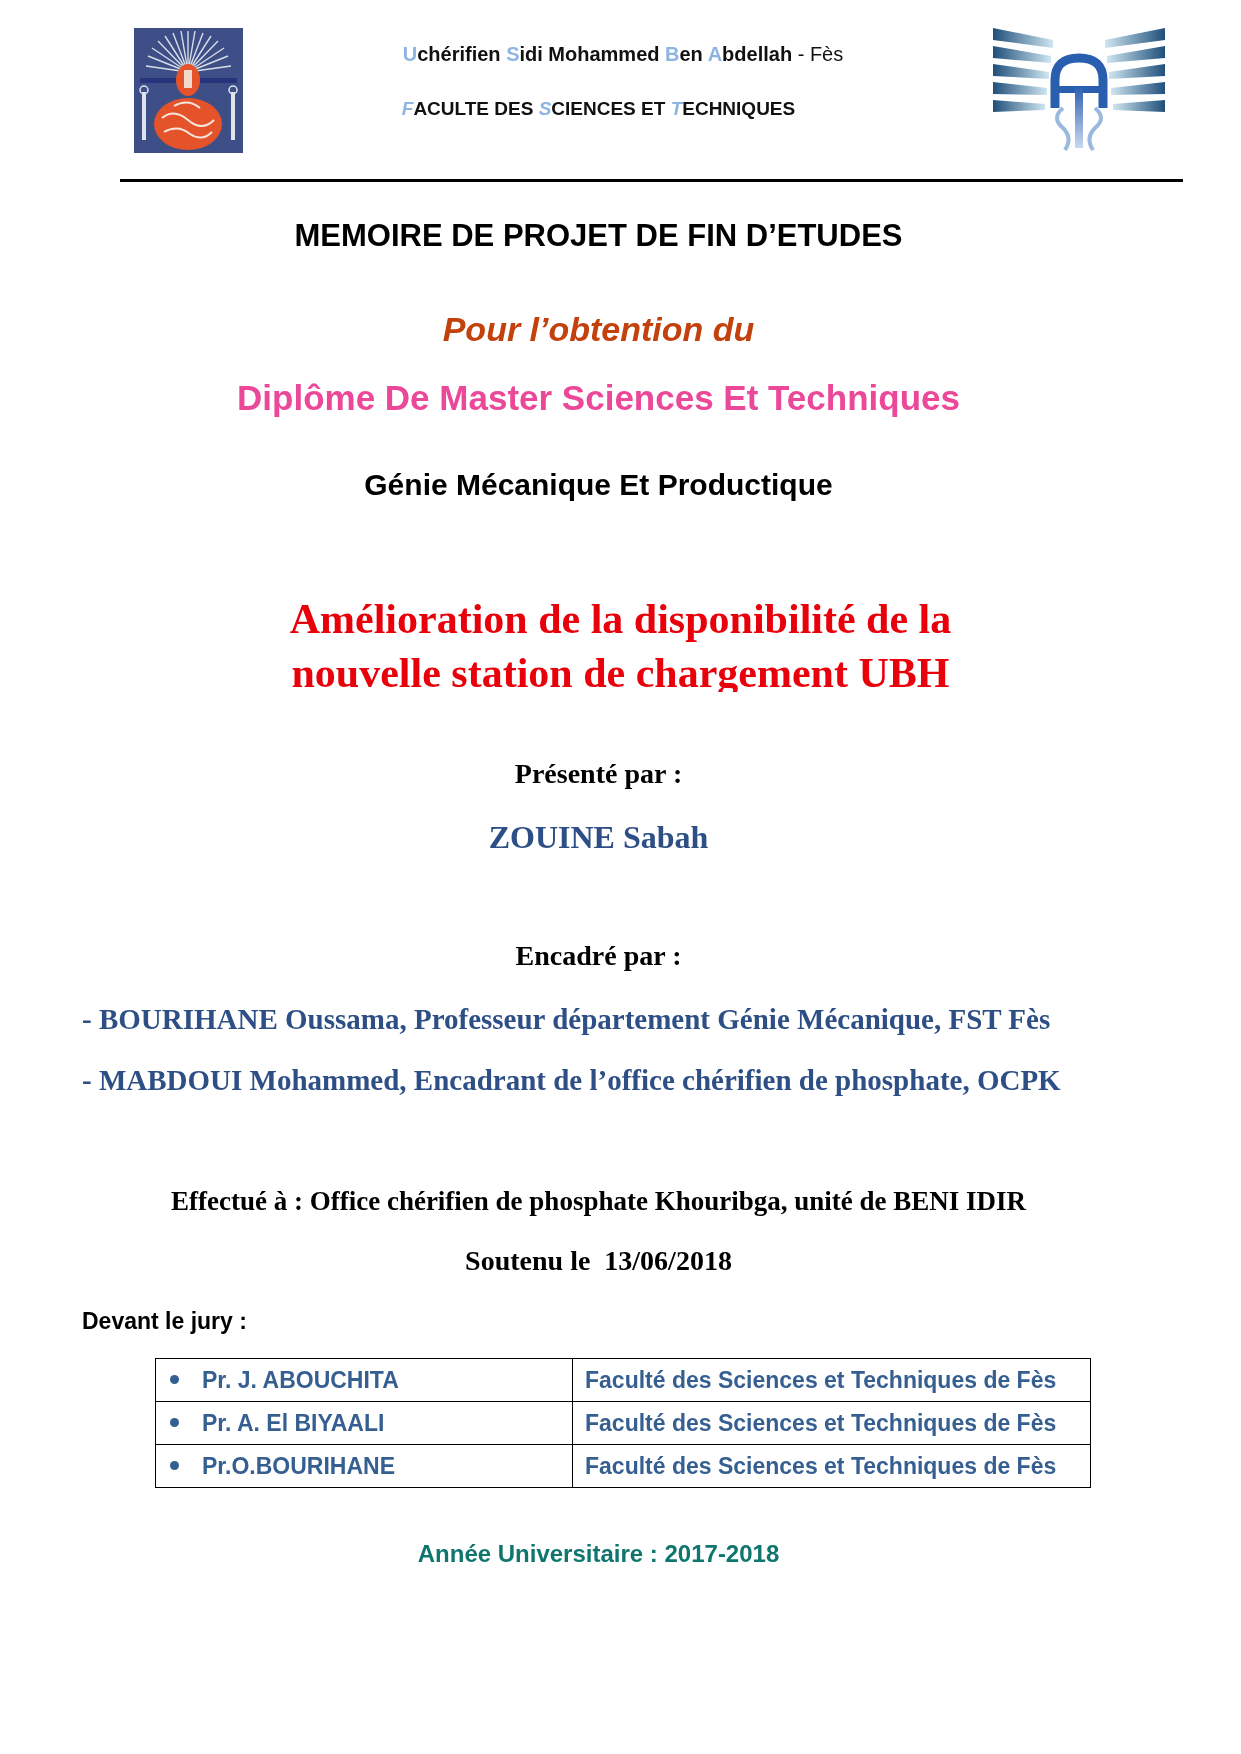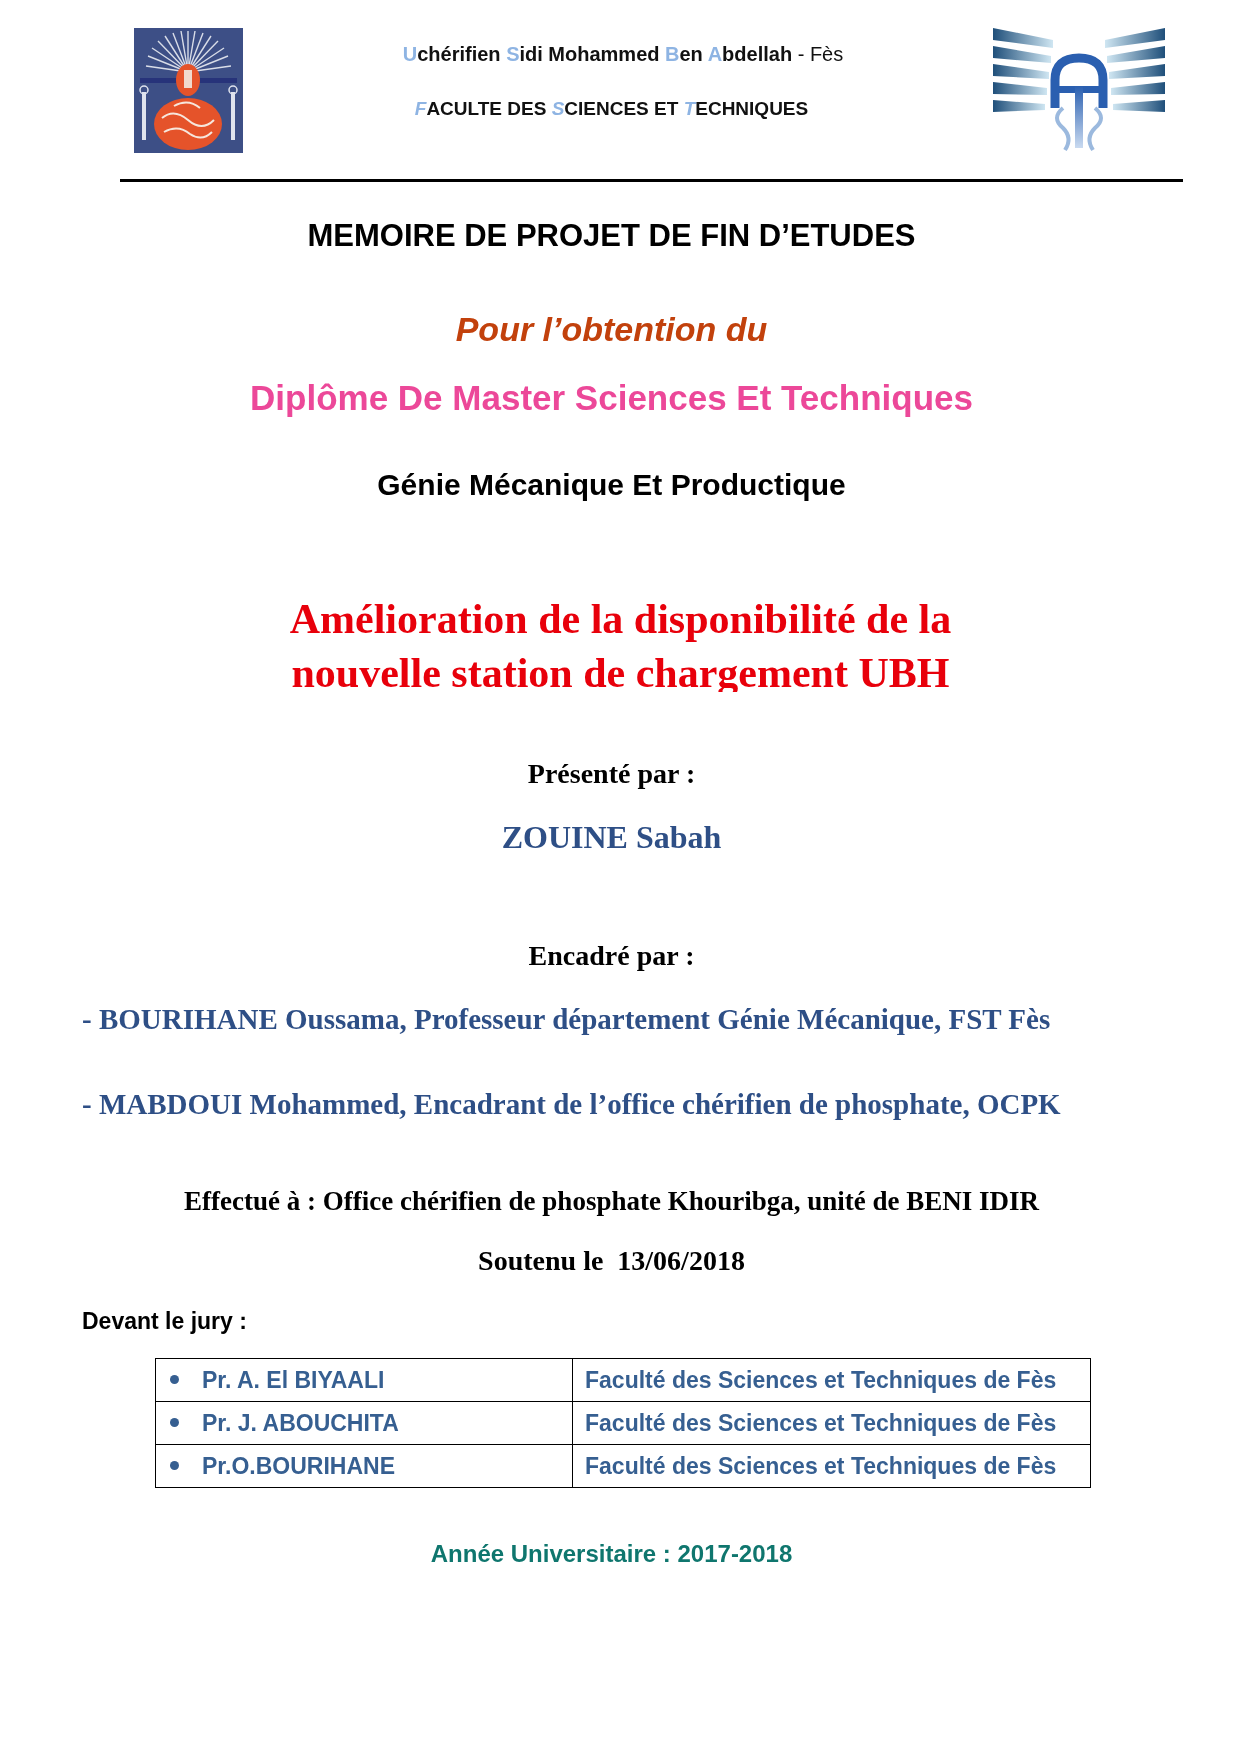--- a/index.html
+++ b/index.html
@@ -1,18 +1,18 @@
 <!DOCTYPE html>
 <html><head>
   <meta charset="utf-8">
   <style>
     html, body { margin: 0; padding: 0; background: #ffffff; }
     body { width: 1241px; height: 1754px; position: relative; overflow: hidden; }
     .abs { position: absolute; white-space: nowrap; }
-    .center { left: 13px; width: 1197px; text-align: center; }
+    .center { left: 0; width: 1197px; text-align: center; }
     .sans { font-family: "Liberation Sans", sans-serif; }
     .serif { font-family: "Liberation Serif", serif; }
     .cal { font-family: "Liberation Sans", sans-serif; }
 
     
     .logo-left {
       left: 134px; top: 28px; width: 109px; height: 125px;
       background: #3d4f86; overflow: hidden;
     }
     .logo-right {
@@ -31,21 +31,21 @@
     .pour { top: 310px; font-size: 34px; font-style: italic; font-weight: bold; color: #c2410c; }
     .diplome { top: 378px; font-size: 35px; font-weight: bold; color: #ec4899; }
     .genie { top: 468px; font-size: 30px; font-weight: bold; color: #000; }
     .theme-clip { left: 0; top: 592px; width: 1241px; height: 100px; overflow: hidden; }
 
     .presente { top: 758px; font-size: 28px; font-weight: bold; color: #000; }
     .etudiant { top: 819px; font-size: 32px; font-weight: bold; color: #2e4f86; }
     .encadre { top: 940px; font-size: 28px; font-weight: bold; color: #000; }
     .encadrant { left: 82px; font-size: 29px; font-weight: bold; color: #2e4f86; }
     .enc1 { top: 1003px; }
-    .enc2 { top: 1088px; }
+    .enc2 { top: 1064px; }
 
     .effectue { top: 1186px; font-size: 27px; font-weight: bold; color: #000; }
     .soutenu { top: 1245px; font-size: 28px; font-weight: bold; color: #000; white-space: pre; }
     .devant { left: 82px; top: 1308px; font-size: 23px; font-weight: bold; color: #000; }
 
     .jury-table {
       position: absolute; left: 155px; top: 1358px; width: 936px;
       border-collapse: collapse; table-layout: fixed;
     }
     .jury-table td {
@@ -166,25 +166,25 @@
 <div class="abs encadrant enc2 serif">- MABDOUI Mohammed, Encadrant de l’office chérifien de phosphate, OCPK</div>
 
 <div class="abs center effectue serif">Effectué à : Office chérifien de phosphate Khouribga, unité de BENI IDIR</div>
 <div class="abs center soutenu serif">Soutenu le  13/06/2018</div>
 
 <div class="abs devant cal">Devant le jury :</div>
 
 <table class="jury-table">
   <tbody>
     <tr>
-      <td class="name"><span class="bullet"></span><span>Pr. A. El BIYAALI</span></td>
+      <td class="name"><span class="bullet"></span><span>Pr. J. ABOUCHITA</span></td>
       <td class="inst">Faculté des Sciences et Techniques de Fès</td>
     </tr>
     <tr>
-      <td class="name"><span class="bullet"></span><span>Pr. J. ABOUCHITA</span></td>
+      <td class="name"><span class="bullet"></span><span>Pr. A. El BIYAALI</span></td>
       <td class="inst">Faculté des Sciences et Techniques de Fès</td>
     </tr>
     <tr>
       <td class="name"><span class="bullet"></span><span>Pr.O.BOURIHANE</span></td>
       <td class="inst">Faculté des Sciences et Techniques de Fès</td>
     </tr>
   </tbody>
 </table>
 
 <div class="abs center annee cal">Année Universitaire : 2017-2018</div>

